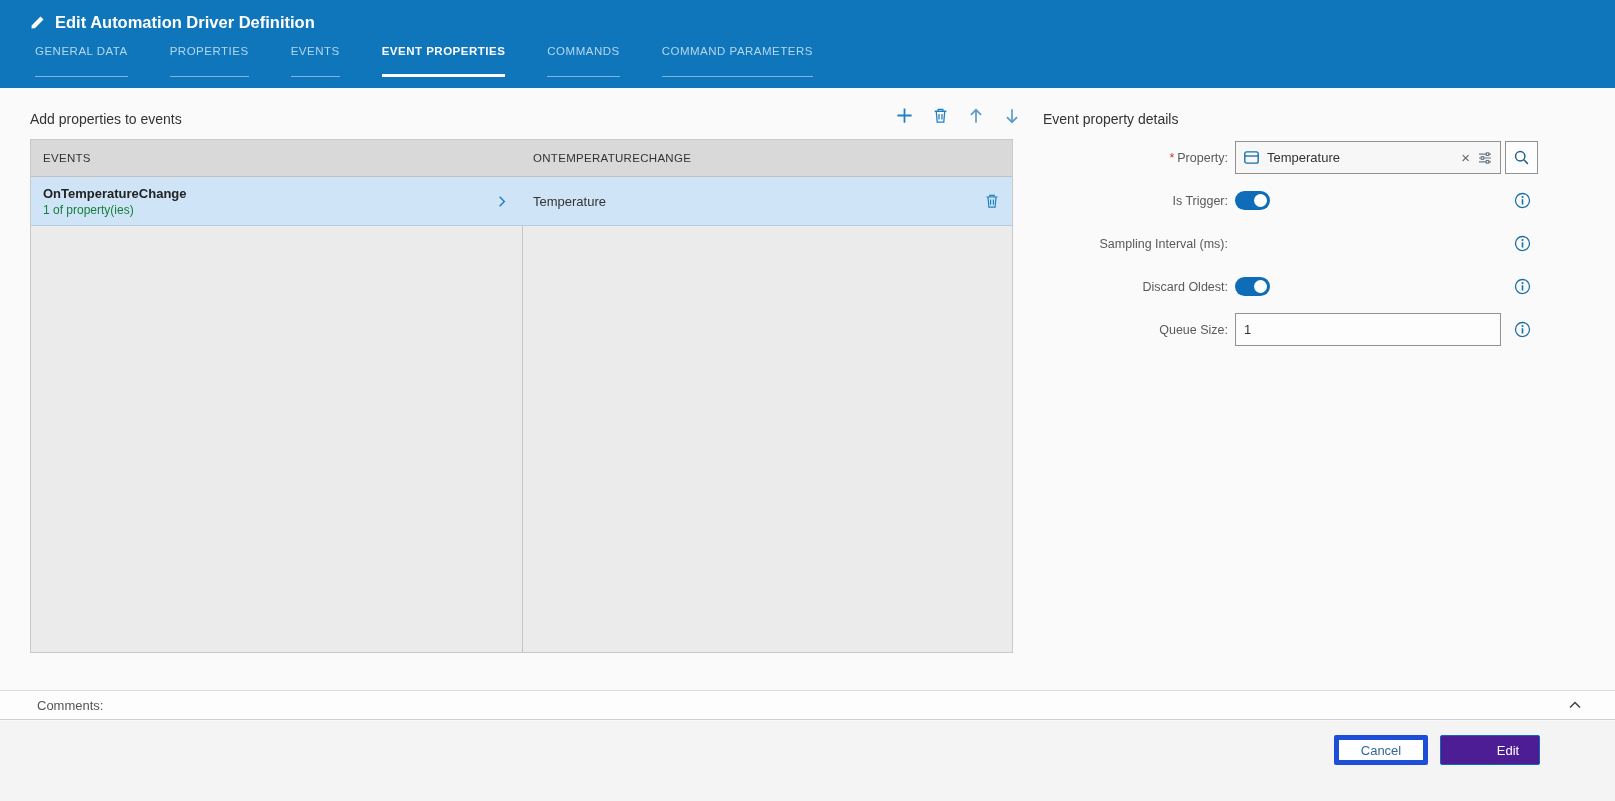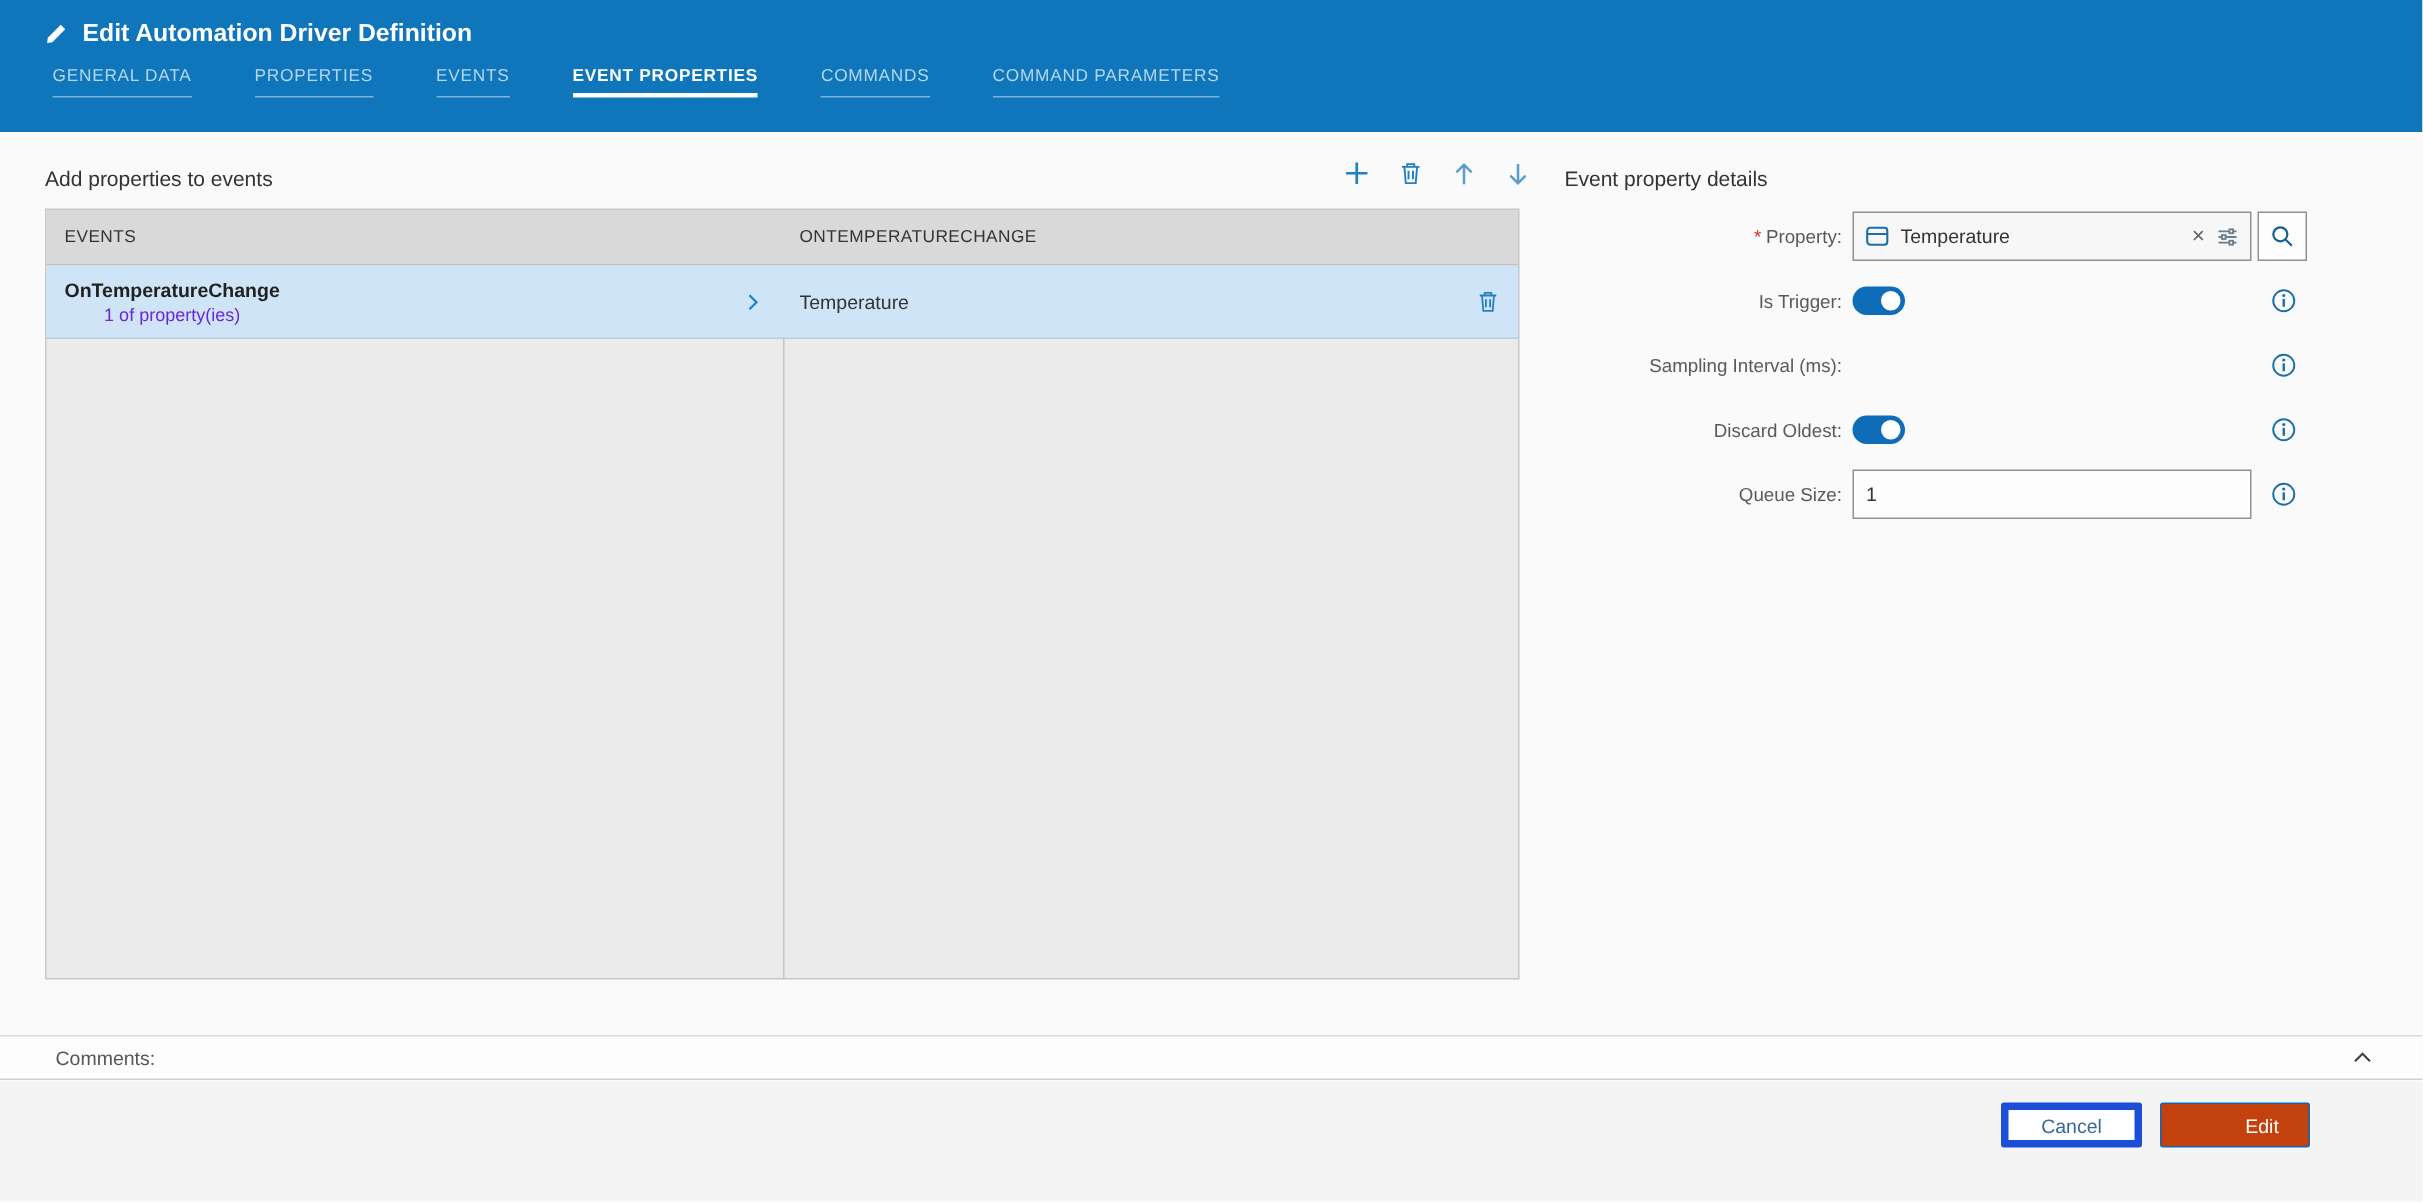--- a/index.html
+++ b/index.html
@@ -6,38 +6,38 @@
   html,body { width:1615px; height:801px; font-family:"Liberation Sans",sans-serif; background:#fafafa; overflow:hidden; }
   .stage { position:relative; width:1615px; height:801px; }
 
   
   .app-header { position:absolute; top:0; left:0; right:0; height:88px; background:#0f76bc; }
   .title-row { display:flex; align-items:center; gap:10px; padding:13px 0 0 30px; color:#fff; }
   .title-row .icon { display:flex; }
   .page-title { font-size:16.5px; font-weight:bold; }
   .tabs { display:flex; padding:13px 0 0 35px; }
   .tab { color:#b4d7ee; font-size:11.5px; letter-spacing:.5px; padding-bottom:7px; margin-right:42px; border-bottom:1px solid rgba(255,255,255,.45); cursor:pointer; white-space:nowrap; }
-  .tab.active { color:#fff; font-weight:bold; border-bottom:3px solid #fff; padding-bottom:5px; }
+  .tab.active { color:#fff; font-weight:bold; border-bottom:3px solid #fff; padding-bottom:17px; }
 
   
   .section-title { position:absolute; left:30px; top:111px; font-size:14px; color:#333; }
   .toolbar { position:absolute; left:890px; top:103px; display:flex; gap:8px; }
   .tool-btn { width:28px; height:28px; display:flex; align-items:center; justify-content:center; cursor:pointer; background:none; border:none; }
 
   .grid-table { position:absolute; left:30px; top:139px; width:983px; height:514px; border:1px solid #c9c9c9; background:#ebebeb; }
   .vline { position:absolute; top:0; bottom:0; left:491px; width:1px; background:#c6c6c6; }
   .thead { display:flex; height:37px; background:#d9d9d9; border-bottom:1px solid #c2c2c2; position:relative; }
   .th { width:491px; display:flex; align-items:center; padding-left:12px; font-size:11.5px; color:#333; letter-spacing:.3px; }
   .th:last-child { width:492px; }
   .trow { display:flex; height:49px; background:#cfe4f6; border-bottom:1px solid #b5cde1; position:relative; cursor:pointer; }
   .tcell { width:491px; display:flex; align-items:center; padding:0 12px; }
   .tcell:last-child { width:492px; }
   .evt-text { display:flex; flex-direction:column; gap:2px; }
   .evt-name { font-size:13px; font-weight:bold; color:#222; }
-  .evt-sub { font-size:12px; color:#6d28d9;text-align:center; }
+  .evt-sub { font-size:12px; color:#15803d; }
   .cell-right { margin-left:auto; display:flex; align-items:center; cursor:pointer; }
   .prop-name { font-size:13px; color:#333; }
 
   
   .details { position:absolute; left:1043px; top:111px; width:502px; }
   .details-title { font-size:14px; color:#333; margin-bottom:14px; }
   .frow { display:grid; grid-template-columns:185px 1fr; column-gap:7px; align-items:center; margin-bottom:10px; min-height:33px; }
   .flabel { text-align:right; font-size:12.5px; color:#5a5a5a; }
   .req { color:#c0392b; margin-right:3px; }
   .fcontrol { display:flex; align-items:center; }
@@ -56,21 +56,21 @@
 
   
   .comments { position:absolute; left:0; right:0; top:690px; height:30px; background:#fdfdfd; border-top:1px solid #dcdcdc; border-bottom:1px solid #cfcfcf; display:flex; align-items:center; padding:0 32px 0 37px;gap:12px; }
   .comments-label { font-size:13px; color:#555; }
   .collapse-btn { margin-left:auto; display:flex; cursor:pointer; background:none; border:none; }
 
   
   .footer { position:absolute; left:0; right:0; top:721px; bottom:0; background:#f4f4f4; }
   .btn { position:absolute; top:14px; height:30px; border-radius:2px; font-size:13px; font-family:"Liberation Sans",sans-serif; cursor:pointer; }
   .btn-cancel { right:187px; width:94px; background:#fff; border:5px solid #1d4ed8; color:#33689b; }
-  .btn-edit { right:75px; width:100px; background:#c2410c; border:1px solid #0e68b4; color:#fff;padding-left:36px; }
+  .btn-edit { right:75px; width:100px; background:#4c1d95; border:1px solid #0e68b4; color:#fff;padding-left:36px; }
 </style>
 </head>
 <body>
 
 <div class="stage">
 
   <div class="app-header">
     <div class="title-row">
       <span class="icon">
         <svg width="15" height="15" viewBox="0 0 16 16">

